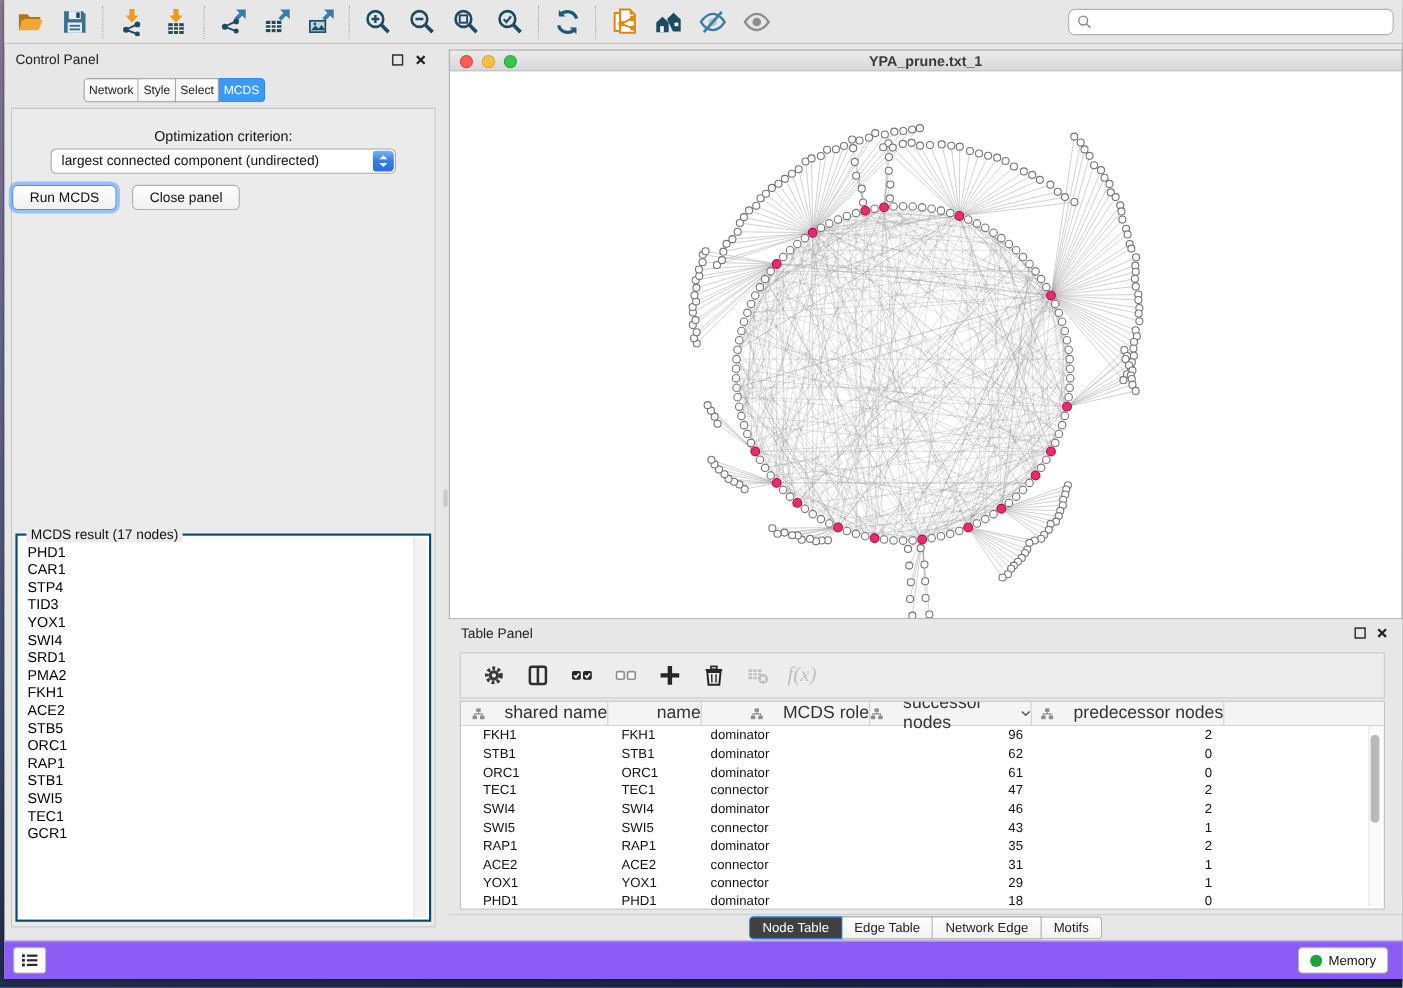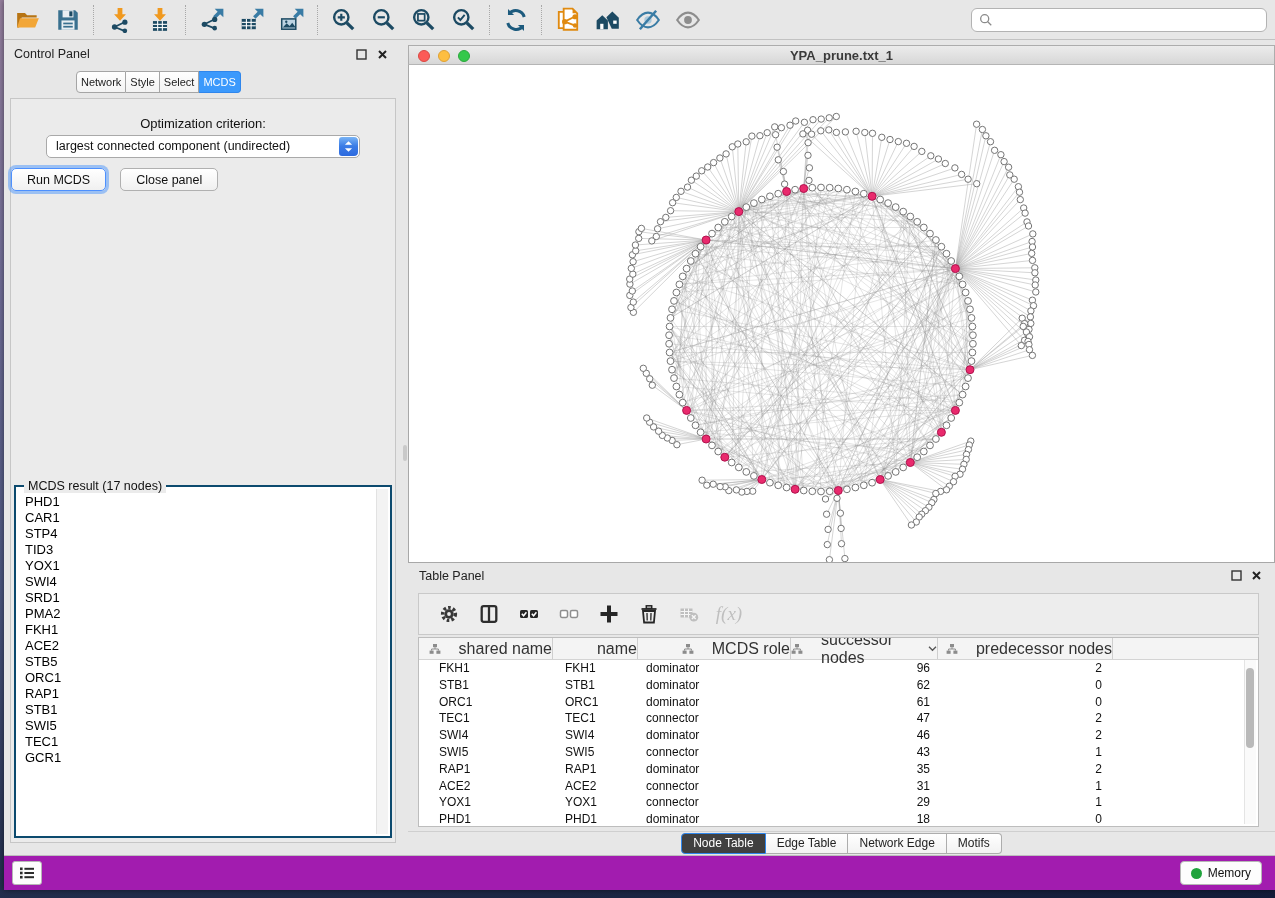--- a/index.html
+++ b/index.html
@@ -60,21 +60,21 @@
   .td{box-sizing:border-box;white-space:nowrap;overflow:hidden;line-height:16.8px;}
   .tp-scroll{position:absolute;top:22px;bottom:2px;right:2px;width:11px;background:#fafafa;border-left:1px solid #e4e4e4;}
   .tp-thumb{position:absolute;left:1px;width:8px;top:8px;height:80px;background:#b9b9b9;border-radius:4px;}
   .tp-line{position:absolute;left:0;right:0;bottom:24px;border-top:1px solid #cfcfcf;}
   .tp-tabs{position:absolute;left:0;right:0;bottom:4px;height:19px;display:flex;justify-content:center;}
   .bt{height:19px;line-height:19px;padding:0 11px;font-size:12px;color:#222;background:linear-gradient(#fff,#f2f2f2);border:1px solid #adadad;border-left:none;}
   .bt:first-child{border-left:1px solid #adadad;border-radius:4px;border-top-right-radius:0;border-bottom-right-radius:0;}
   .bt:last-child{border-radius:0 4px 4px 0;}
   .bt.sel{background:#404040;border-color:#2f86ec;color:#fff;}
   
-  .sb{position:absolute;left:0;right:0;bottom:0;height:34px;background:#a21caf;border-top:1px solid #bdbdbd;}
+  .sb{position:absolute;left:0;right:0;bottom:0;height:34px;background:#8b5cf6;border-top:1px solid #bdbdbd;}
   .list-btn{position:absolute;left:8px;top:5px;width:30px;height:24px;background:#fdfdfd;border:1px solid #b6b6b6;border-radius:3px;display:flex;align-items:center;justify-content:center;padding:0;}
   .mem-btn{position:absolute;right:13px;top:5px;height:24px;background:#fdfdfd;border:1px solid #b6b6b6;border-radius:4px;display:flex;align-items:center;gap:6px;padding:0 10px;font-size:12px;color:#111;}
   .mem-dot{width:11px;height:11px;border-radius:50%;background:#1fa33c;}
 </style>
 </head>
 <body>
 
 <div class="win">
 
   <div class="toolbar" id="main-toolbar">

